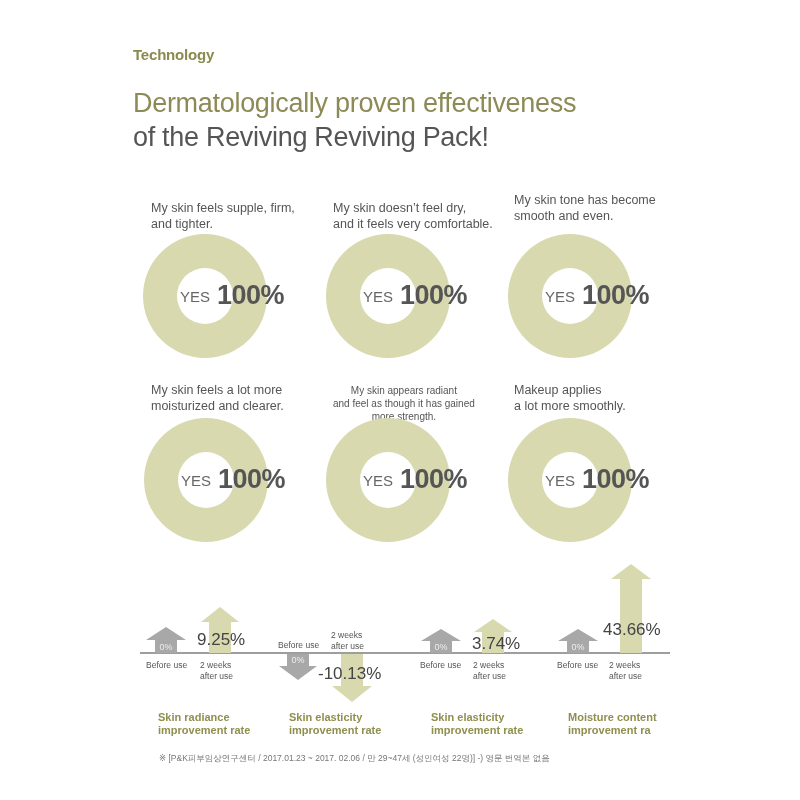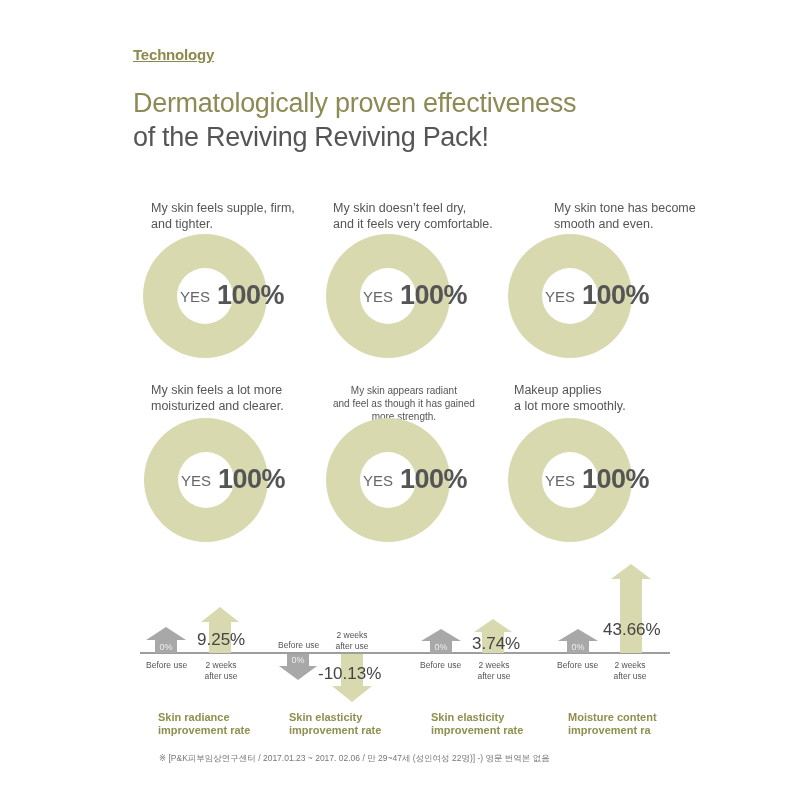--- a/index.html
+++ b/index.html
@@ -1,30 +1,30 @@
 <!DOCTYPE html>
 <html><head>
 <meta charset="utf-8">
 <style>
   html, body { margin:0; padding:0; background:#ffffff; }
   body { width:800px; height:800px; position:relative; overflow:hidden; font-family:"Liberation Sans", "DejaVu Sans", sans-serif; color:#555; }
   .abs { position:absolute; }
-  .section-label { left:133px; top:46px; font-size:15px; font-weight:bold; color:#8a8a4e; letter-spacing:-0.2px;text-decoration:underline; }
+  .section-label { left:133px; top:46px; font-size:15px; font-weight:bold; color:#8a8a4e; letter-spacing:-0.2px; }
   .title1 { left:133px; top:88px; font-size:27px; color:#8d8a55; letter-spacing:-0.3px; white-space:nowrap; }
   .title2 { left:133px; top:122px; font-size:27px; color:#555; letter-spacing:-0.3px; white-space:nowrap; }
   .q-text { font-size:12.5px; line-height:16px; color:#555; white-space:nowrap; }
   .q-text.small { font-size:10px; line-height:13px;text-align:center; }
   .donut { width:124px; height:124px; border-radius:50%; background:#d9d9b0; }
   .donut .hole { position:absolute; left:34px; top:34px; width:56px; height:56px; border-radius:50%; background:#fff; }
   .yes { font-size:15px; color:#666; }
   .pct { font-size:27px; font-weight:bold; color:#555; letter-spacing:-0.5px; }
   .baseline { height:2px; background:#9e9e9e; }
   .arrow svg { display:block; }
   .zero { font-size:9px; color:#eee; text-align:center; }
-  .tiny { font-size:8.5px; color:#555; text-align:center; line-height:11px; white-space:nowrap; }
+  .tiny { font-size:8.5px; color:#555; text-align:left; line-height:11px; white-space:nowrap; }
   .val { font-size:17px; color:#444; white-space:nowrap; }
   .metric-label { font-size:11px; font-weight:bold; color:#8f8f4e; line-height:13px; white-space:nowrap; }
   .footnote { left:159px; top:753px; font-size:8.5px; color:#777; white-space:nowrap; }
 </style>
 </head>
 <body>
 
 <div class="abs section-label">Technology</div>
 <div class="abs title1"> Dermatologically proven effectiveness</div>
 <div class="abs title2">of the Reviving Reviving Pack!</div>
@@ -42,21 +42,21 @@
 <div class="abs q-text" style="left:333px; top:200px;">
   <div>My skin doesn’t feel dry,</div>
   <div>and it feels very comfortable.</div>
 </div>
 <div class="abs donut" style="left:326px; top:234px;">
     <div class="hole"></div>
   </div>
 <div class="abs yes" style="left:363px; top:288px;">YES</div>
 <div class="abs pct" style="left:400px; top:280px;">100%</div>
 
-<div class="abs q-text" style="left:514px; top:200px;margin-left:40px;">
+<div class="abs q-text" style="left:514px; top:192px;">
   <div>My skin tone has become</div>
   <div>smooth and even.</div>
 </div>
 <div class="abs donut" style="left:508px; top:234px;">
     <div class="hole"></div>
   </div>
 <div class="abs yes" style="left:545px; top:288px;">YES</div>
 <div class="abs pct" style="left:582px; top:280px;">100%</div>
 
 <div class="abs q-text" style="left:151px; top:382px;">

